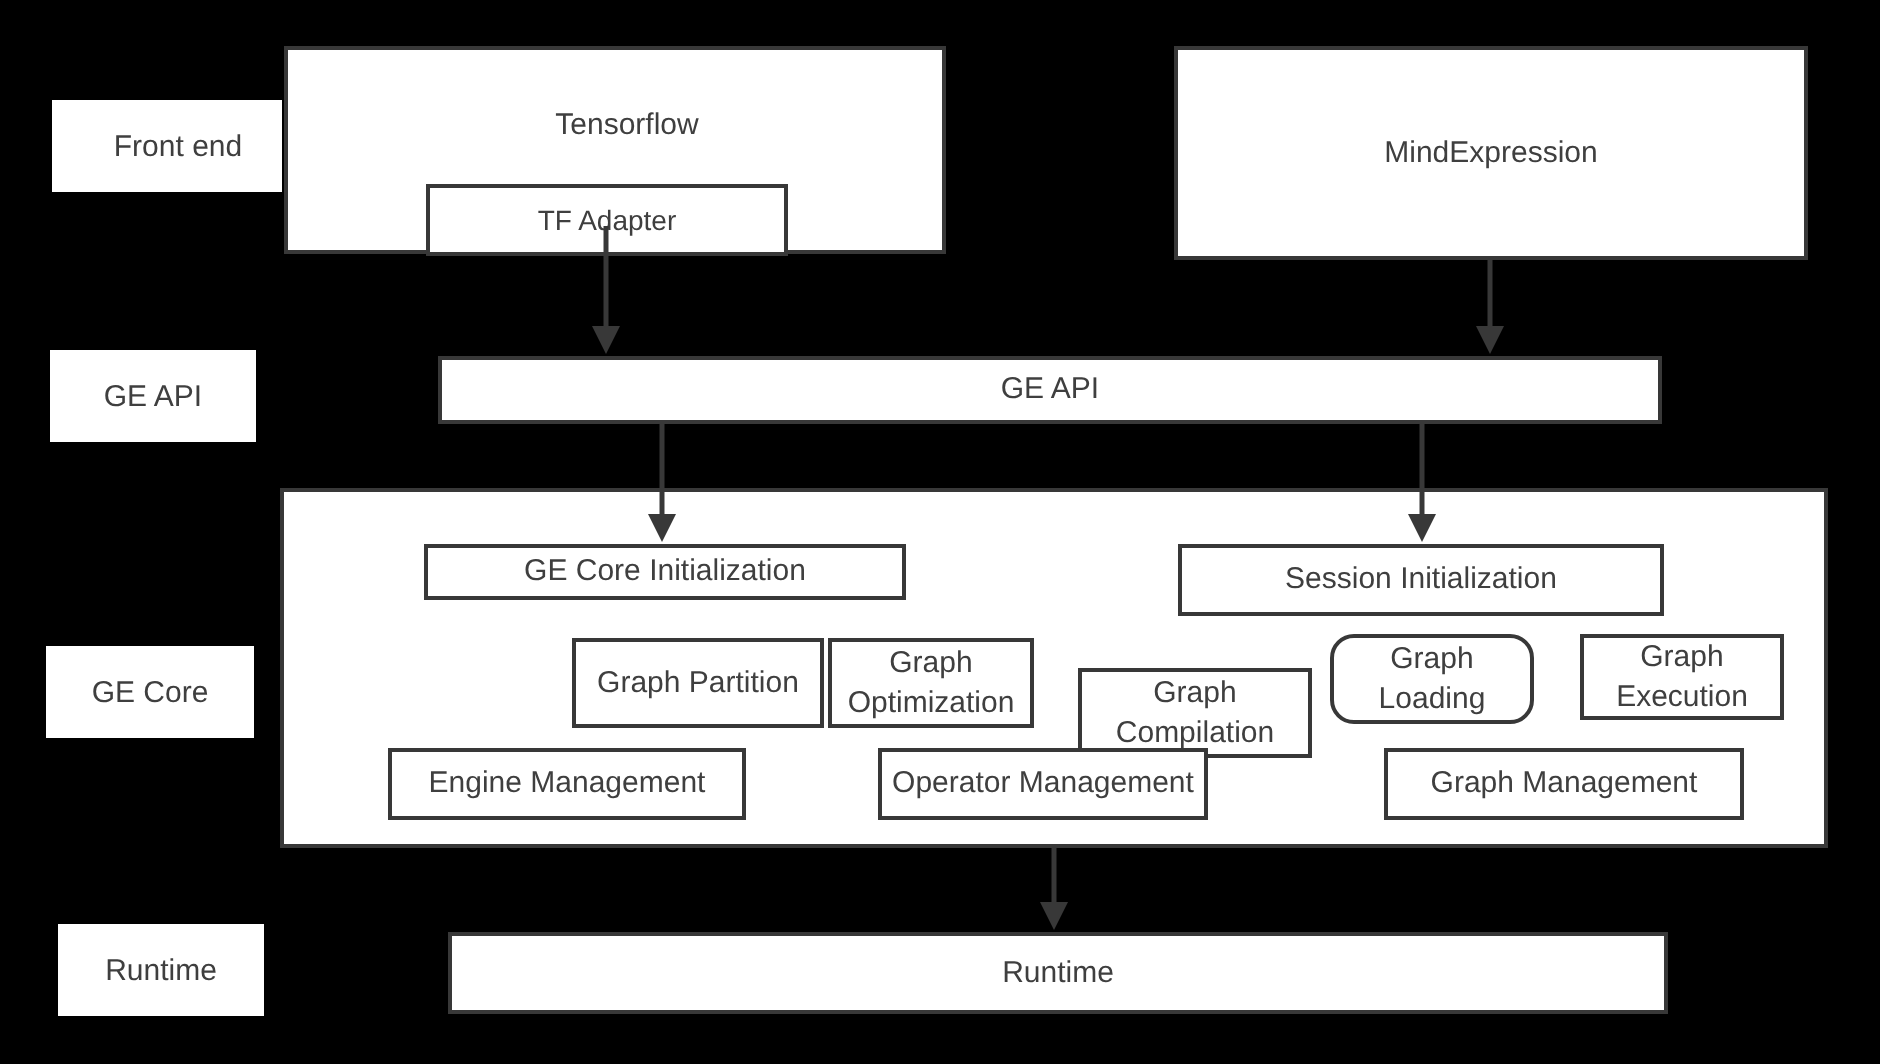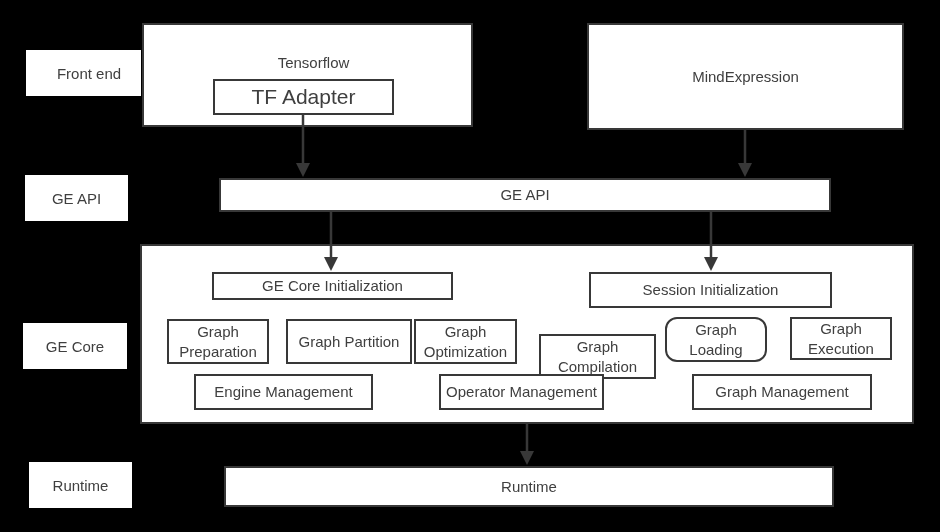--- a/index.html
+++ b/index.html
@@ -53,22 +53,23 @@
     color: var(--text-color, #3f3f3f);
   }
   .inner-node {
     position: absolute;
     box-sizing: border-box;
     background: var(--box-fill, #ffffff);
     border: 2px solid var(--border-color, #383838);
     display: flex;
     align-items: center;
     justify-content: center;
-    font-size: 21px;
+    font-size: 14px;
     color: var(--text-color, #3f3f3f);
+    margin-top: 13px;
   }
   svg.arrows {
     position: absolute;
     left: 0;
     top: 0;
     z-index: 5;
     pointer-events: none;
   }
   .arrow-line {
     stroke: var(--arrow-color, #383838);
@@ -96,21 +97,20 @@
 
   <div class="node" style="left:587px; top:23px; width:317px; height:107px;">MindExpression</div>
 
   <div class="node" style="left:219px; top:178px; width:612px; height:34px;">GE API</div>
 
   <div class="node container-node" style="left:140px; top:244px; width:774px; height:180px;"></div>
 
   <div class="node" style="left:212px; top:272px; width:241px; height:28px;">GE Core Initialization</div>
   <div class="node" style="left:589px; top:272px; width:243px; height:36px;">Session Initialization</div>
 
-  <div class="node" style="left:167px; top:319px; width:102px; height:45px;">Graph Preparation</div>
   <div class="node" style="left:286px; top:319px; width:126px; height:45px;">Graph Partition</div>
   <div class="node" style="left:414px; top:319px; width:103px; height:45px;">Graph Optimization</div>
   <div class="node" style="left:539px; top:334px; width:117px; height:45px;">Graph Compilation</div>
   <div class="node" style="left:665px; top:317px; width:102px; height:45px;border-radius:12px;">Graph Loading</div>
   <div class="node" style="left:790px; top:317px; width:102px; height:43px;">Graph Execution</div>
 
   <div class="node" style="left:194px; top:374px; width:179px; height:36px;">Engine Management</div>
   <div class="node" style="left:439px; top:374px; width:165px; height:36px;">Operator Management</div>
   <div class="node" style="left:692px; top:374px; width:180px; height:36px;text-align:right;">Graph Management</div>
 

